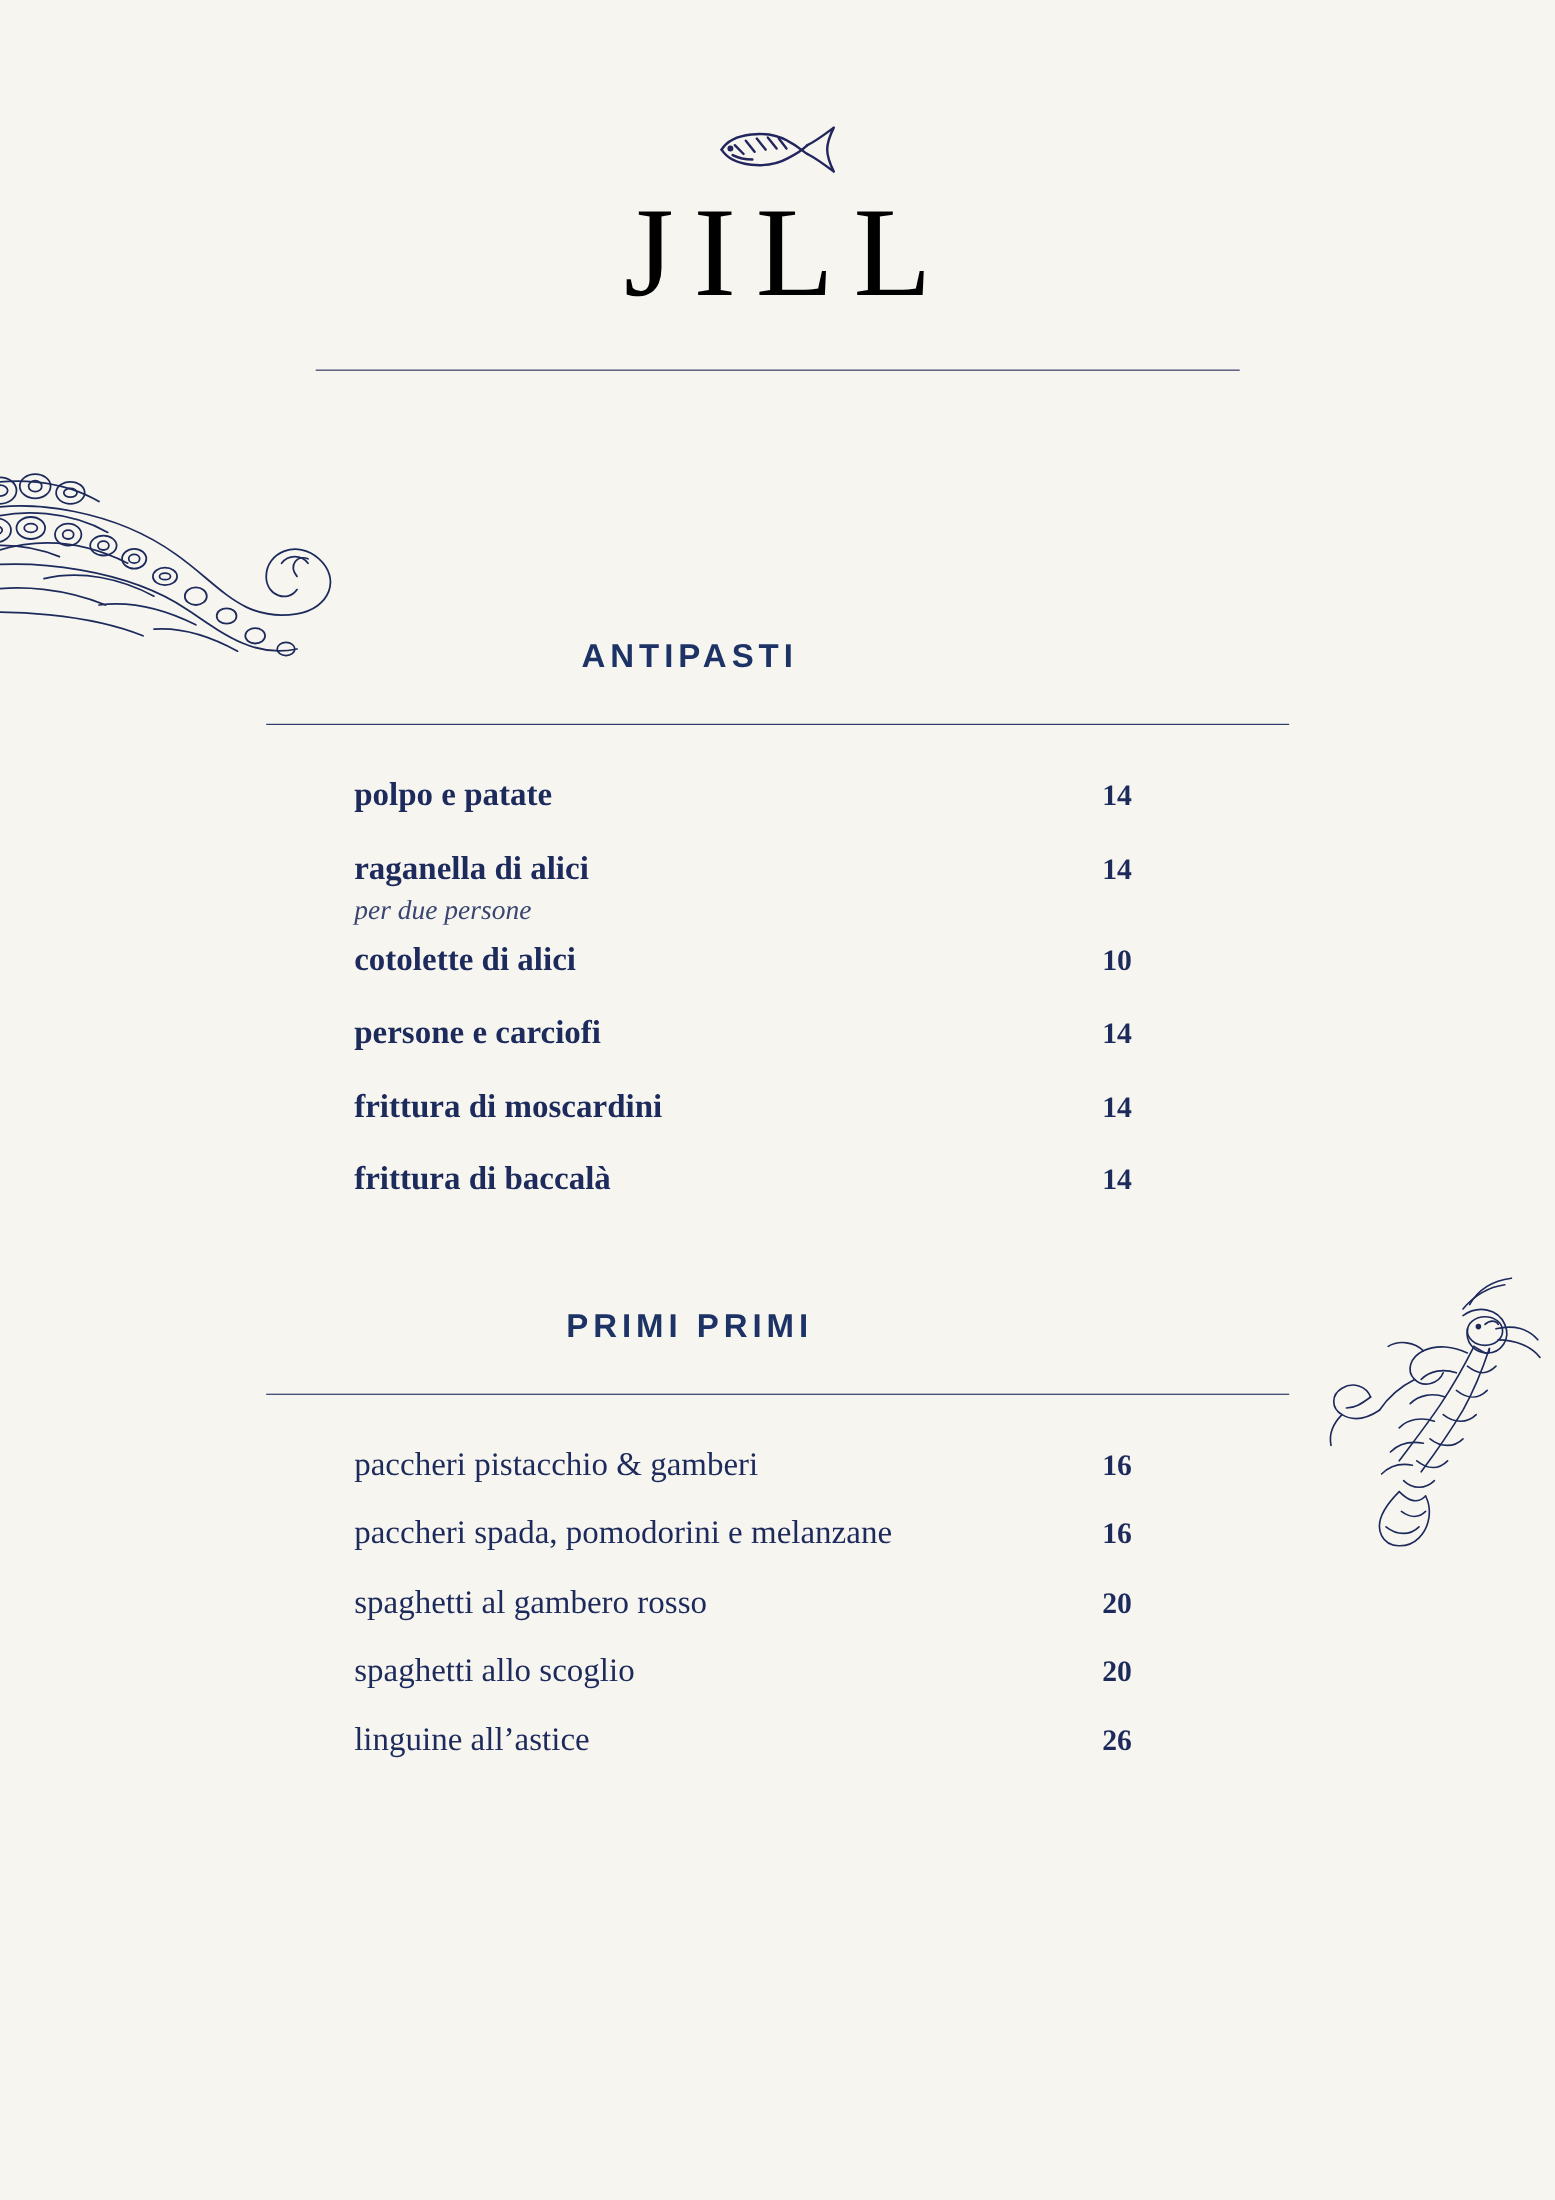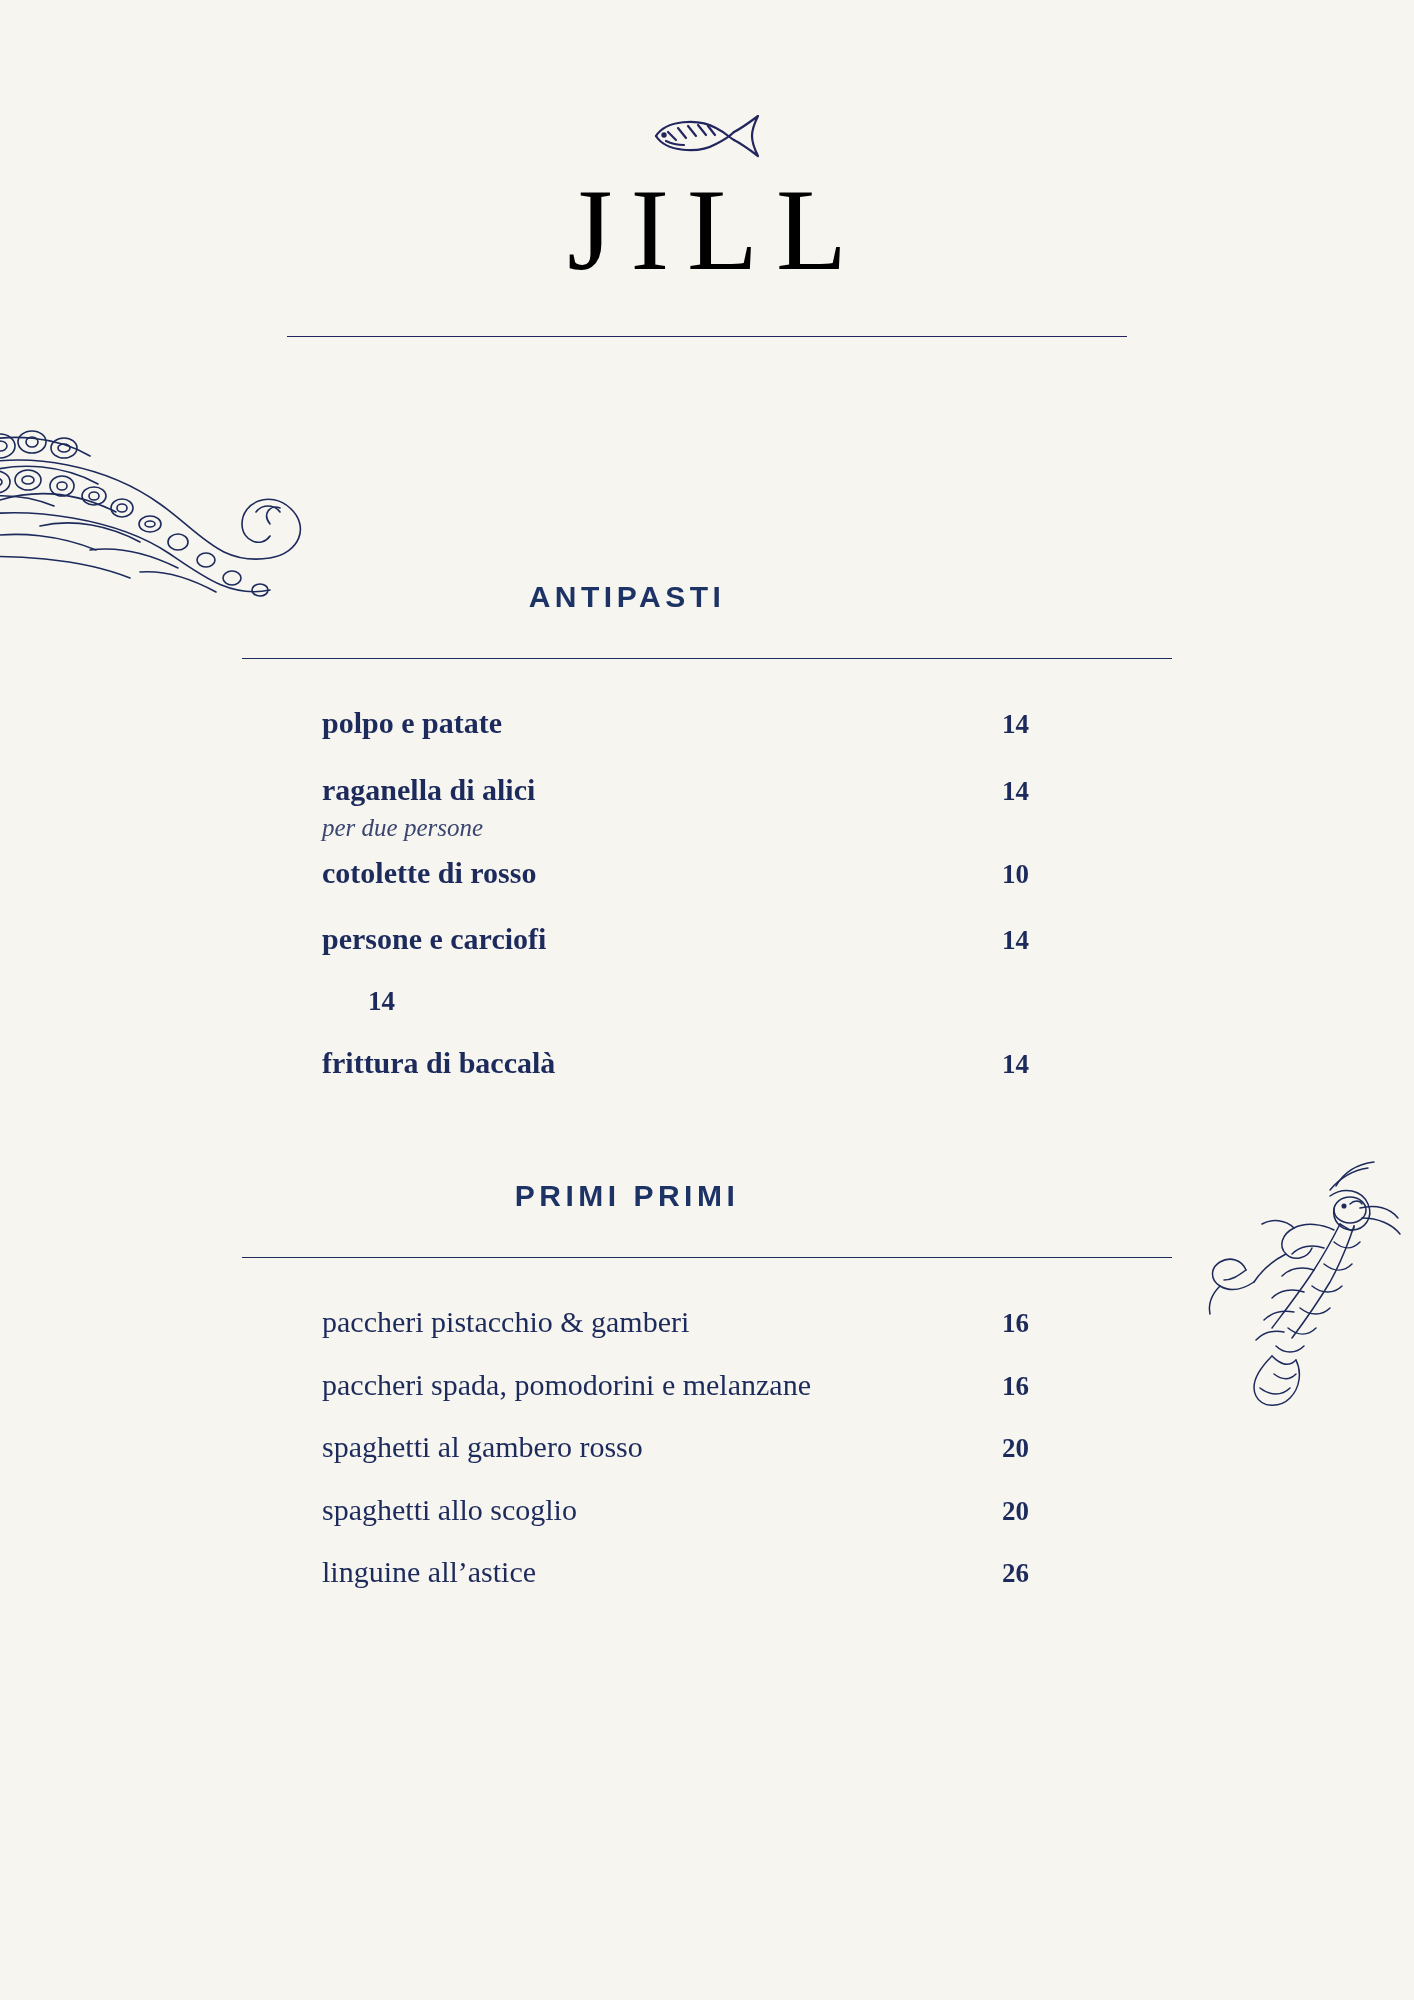--- a/index.html
+++ b/index.html
@@ -261,31 +261,34 @@
         </li>
         <li class="item bold tight">
           <div class="item-text">
             <div class="item-name">raganella di alici</div>
             <div class="item-note">per due persone</div>
           </div>
           <div class="item-price">14</div>
         </li>
         <li class="item bold">
           <div class="item-text">
-            <div class="item-name">cotolette di rosso</div>
+            <div class="item-name">cotolette di alici</div>
           </div>
           <div class="item-price">10</div>
         </li>
         <li class="item bold">
           <div class="item-text">
             <div class="item-name">persone e carciofi</div>
           </div>
           <div class="item-price">14</div>
         </li>
         <li class="item bold">
+          <div class="item-text">
+            <div class="item-name">frittura di moscardini</div>
+          </div>
           <div class="item-price">14</div>
         </li>
         <li class="item bold">
           <div class="item-text">
             <div class="item-name">frittura di baccalà</div>
           </div>
           <div class="item-price">14</div>
         </li>
       </ul>
     </div>

